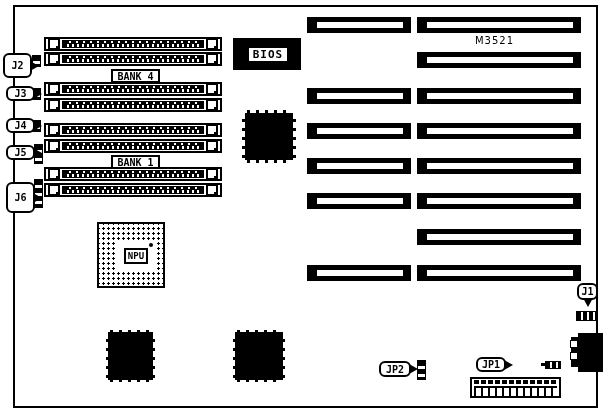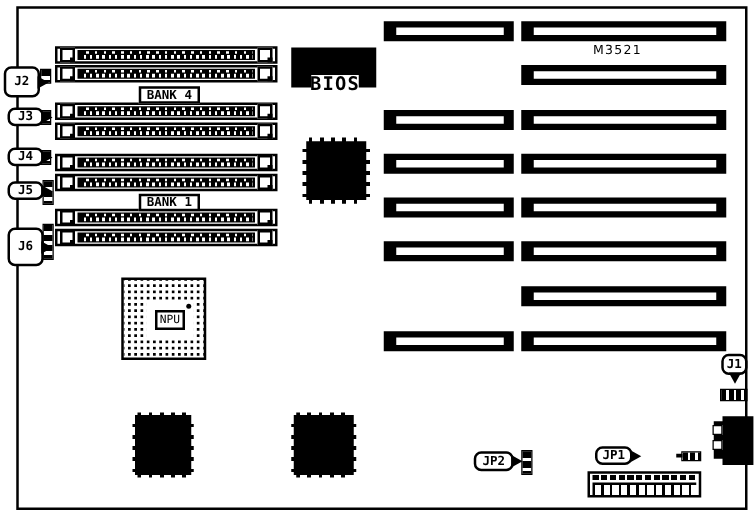--- a/index.html
+++ b/index.html
@@ -33,39 +33,39 @@
   .arr-d{position:absolute;top:100%;left:50%;margin-left:-5px;width:0;height:0;
         border-left:5px solid transparent;border-right:5px solid transparent;border-top:9px solid #000;}
 
   
   .pinv{border:1px solid #000;background:repeating-linear-gradient(180deg,#000 0 5px,#fff 5px 8px);z-index:5;}
   .pinh{border:1px solid #000;background:repeating-linear-gradient(90deg,#000 0 4px,#fff 4px 6px);z-index:5;}
   .link{background:#000;z-index:5;}
 
   
   .blackchip{background:#000;z-index:2;}
-  .chiplabel{position:absolute;background:#fff;color:#000;font-weight:bold;font-size:15px;
-        display:flex;align-items:center;justify-content:center;letter-spacing:1px;margin-top:12px;}
+  .chiplabel{position:absolute;background:#fff;color:#000;font-weight:bold;font-size:11px;
+        display:flex;align-items:center;justify-content:center;letter-spacing:1px;}
 
   
   .qfp .body{position:absolute;background:#000;}
   .teeth-h{position:absolute;height:5px;background:repeating-linear-gradient(90deg,#000 0 2px,transparent 2px 4px);}
   .teeth-v{position:absolute;width:5px;background:repeating-linear-gradient(0deg,#000 0 2px,transparent 2px 4px);}
   .nub-h{position:absolute;height:4px;background:repeating-linear-gradient(90deg,#000 0 3px,transparent 3px 9px);}
   .nub-v{position:absolute;width:4px;background:repeating-linear-gradient(0deg,#000 0 3px,transparent 3px 9px);}
   .corner{position:absolute;width:11px;height:4px;background:#000;}
 
   
   .pga{border:2px solid #000;background-color:#fff;
        background-image:radial-gradient(#000 1.1px,transparent 1.3px);
        background-size:5px 5px;background-position:2px 2px;z-index:2;}
   .pga-center{position:absolute;left:18px;top:17px;width:38px;height:30px;background:#fff;
        display:flex;align-items:center;justify-content:center;}
   .pga-dot{position:absolute;right:2px;top:2px;width:4px;height:4px;border-radius:50%;background:#000;}
-  .pga-label{border:2px solid #000;background:#fff;font-weight:normal;font-size:9px;padding:1px 2px;}
+  .pga-label{border:2px solid #000;background:#fff;font-weight:bold;font-size:9px;padding:1px 2px;}
 
   
   .isaslot{background:#000;height:16px;z-index:2;}
   .isaslot:after{content:"";position:absolute;left:10px;right:8px;top:5px;height:6px;background:#fff;}
 
   
   .modeltxt{font-family:"DejaVu Sans",sans-serif;font-size:10px;letter-spacing:1px;z-index:3;}
 
   
   .diplegs{position:absolute;left:4px;right:4px;bottom:2px;height:3px;
@@ -205,21 +205,21 @@
 
   <div class="abs isaslot" style="left:417px;top:17px;width:164px"></div>
   <div class="abs isaslot" style="left:417px;top:52px;width:164px"></div>
   <div class="abs isaslot" style="left:417px;top:88px;width:164px"></div>
   <div class="abs isaslot" style="left:417px;top:123px;width:164px"></div>
   <div class="abs isaslot" style="left:417px;top:158px;width:164px"></div>
   <div class="abs isaslot" style="left:417px;top:193px;width:164px"></div>
   <div class="abs isaslot" style="left:417px;top:229px;width:164px"></div>
   <div class="abs isaslot" style="left:417px;top:265px;width:164px"></div>
 
-  <div class="abs modeltxt" style="left:474px;top:35px;width:40px;text-align:center">M3521</div>
+  <div class="abs modeltxt" style="left:474px;top:35px;width:40px;text-align:right">M3521</div>
 
   <div class="abs callout" style="left:577px;top:283px;width:21px;height:17px">
     <span>J1</span>
     <i class="arr-d"></i>
     </div>
   <div class="abs pinh" style="left:576px;top:311px;width:22px;height:10px"></div>
 
 
   <div class="abs callout" style="left:379px;top:361px;width:32px;height:16px">
     <span>JP2</span>

